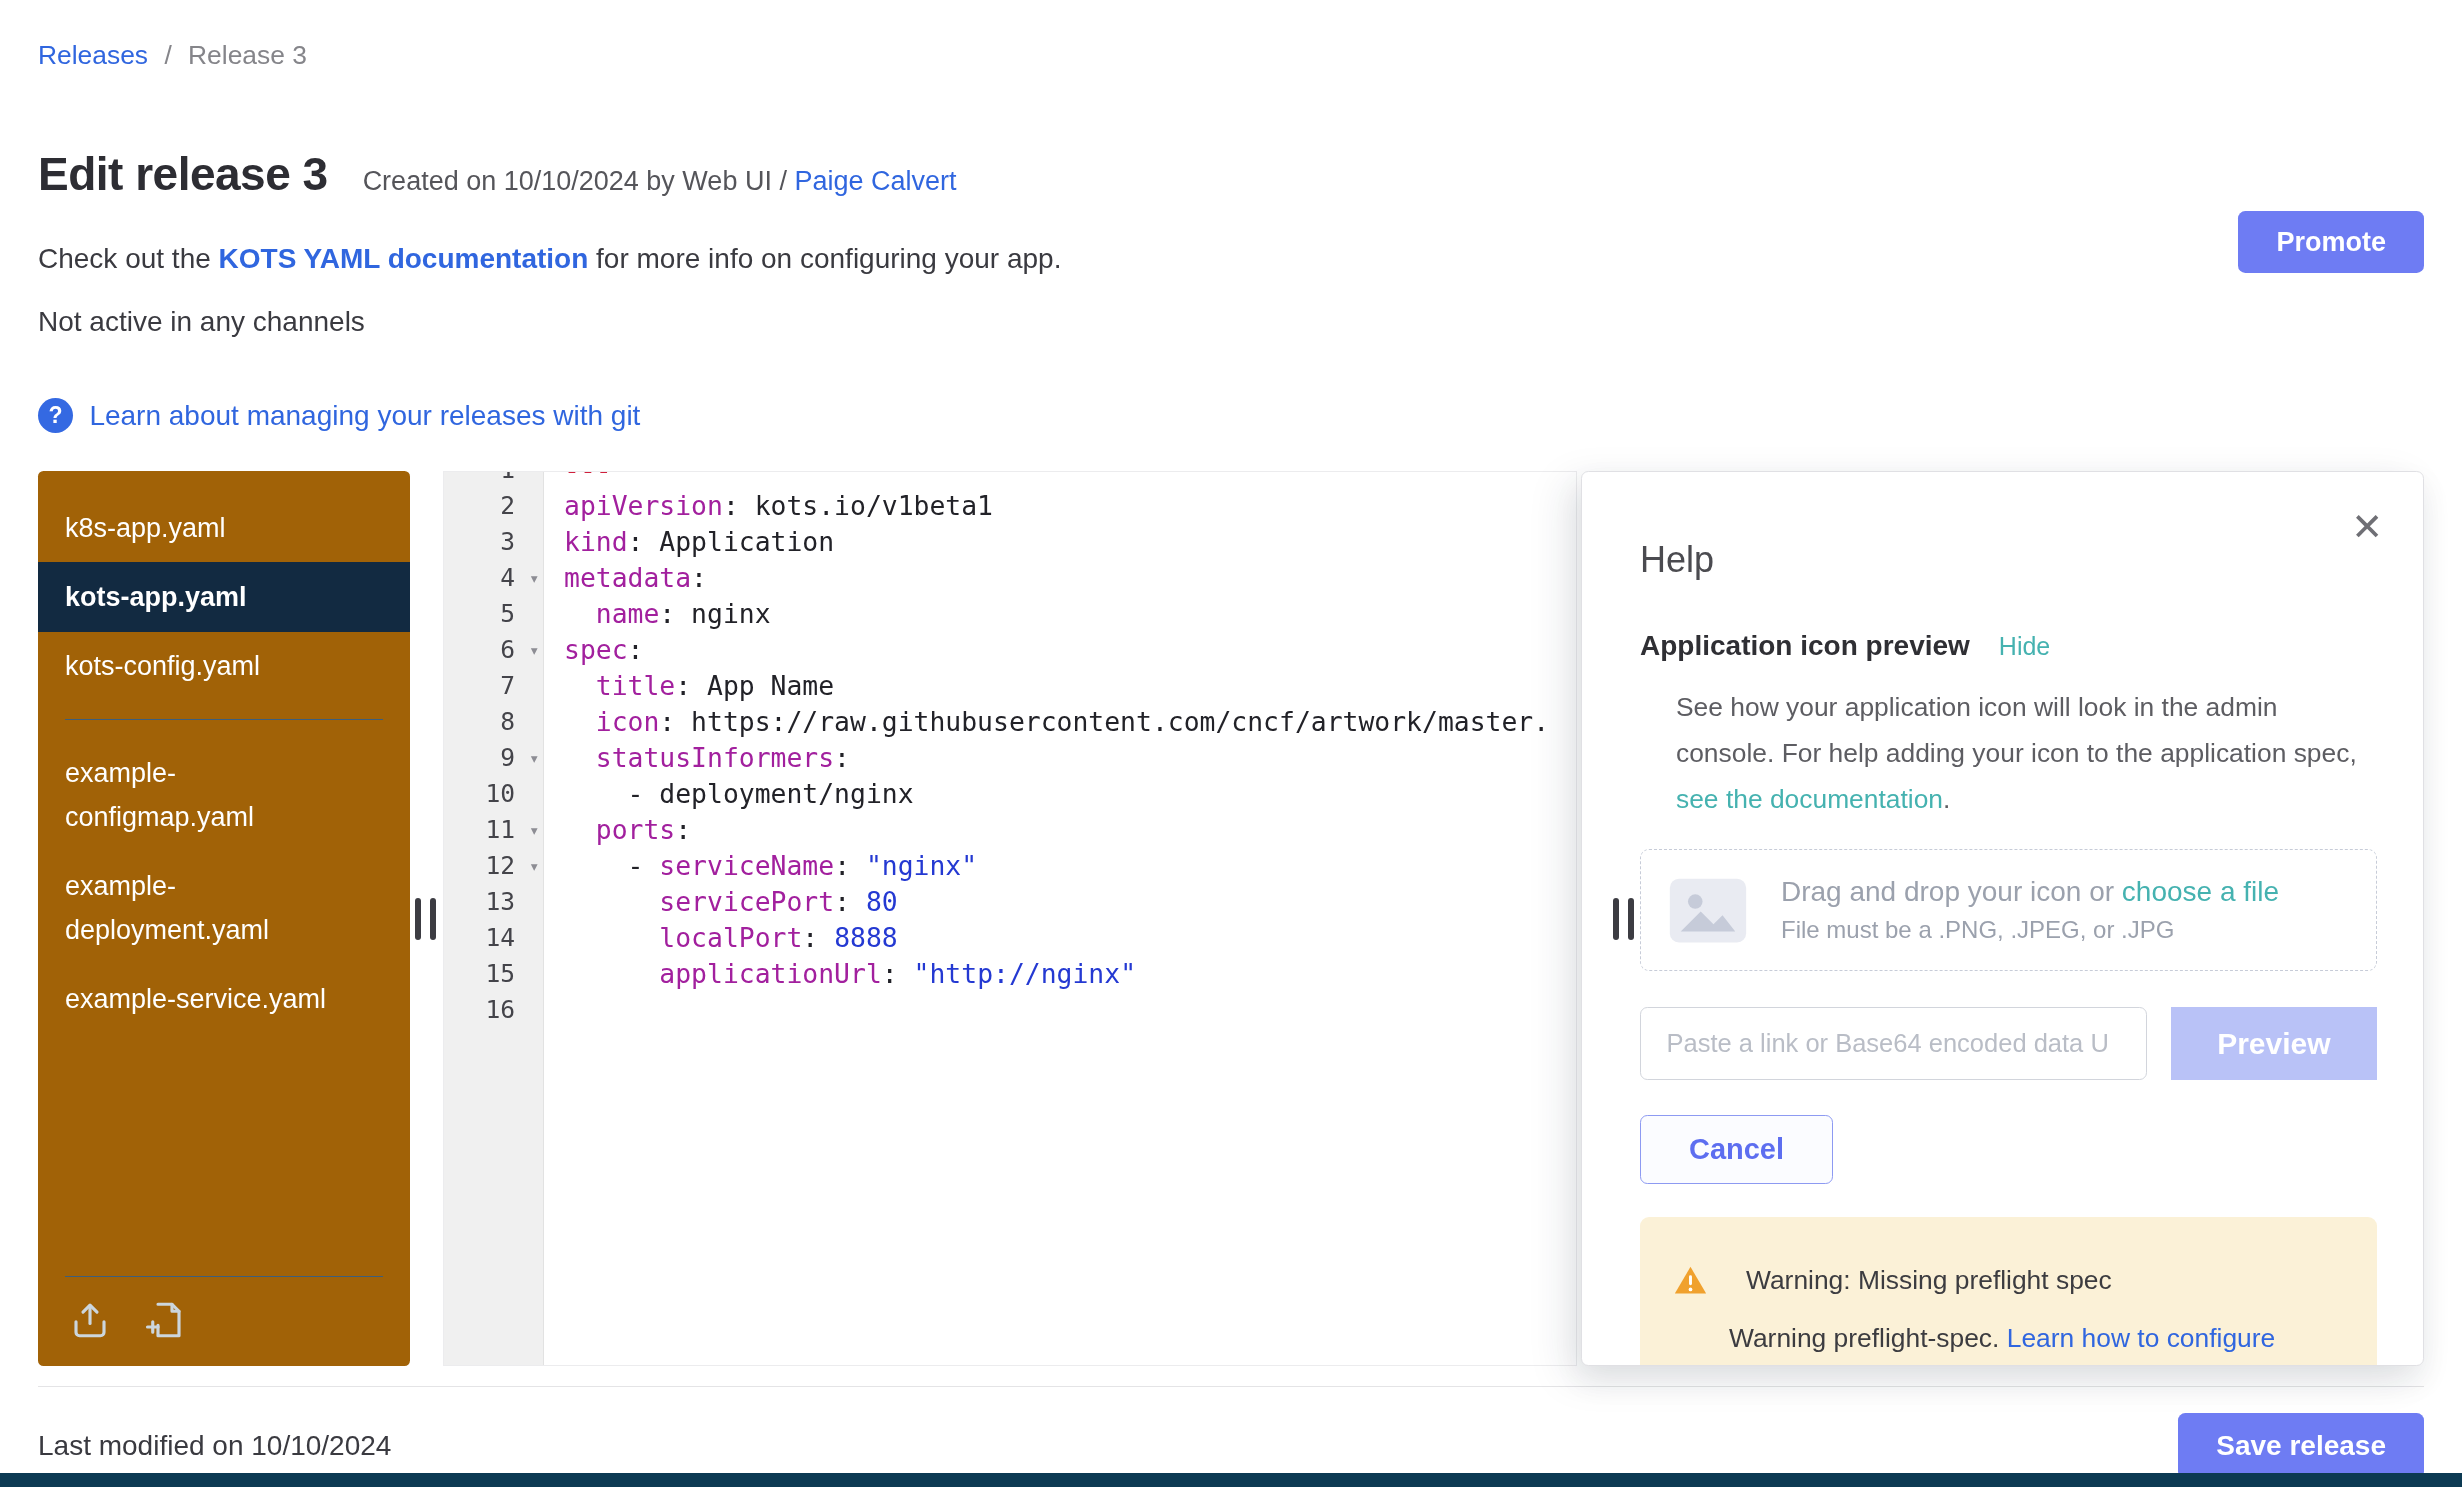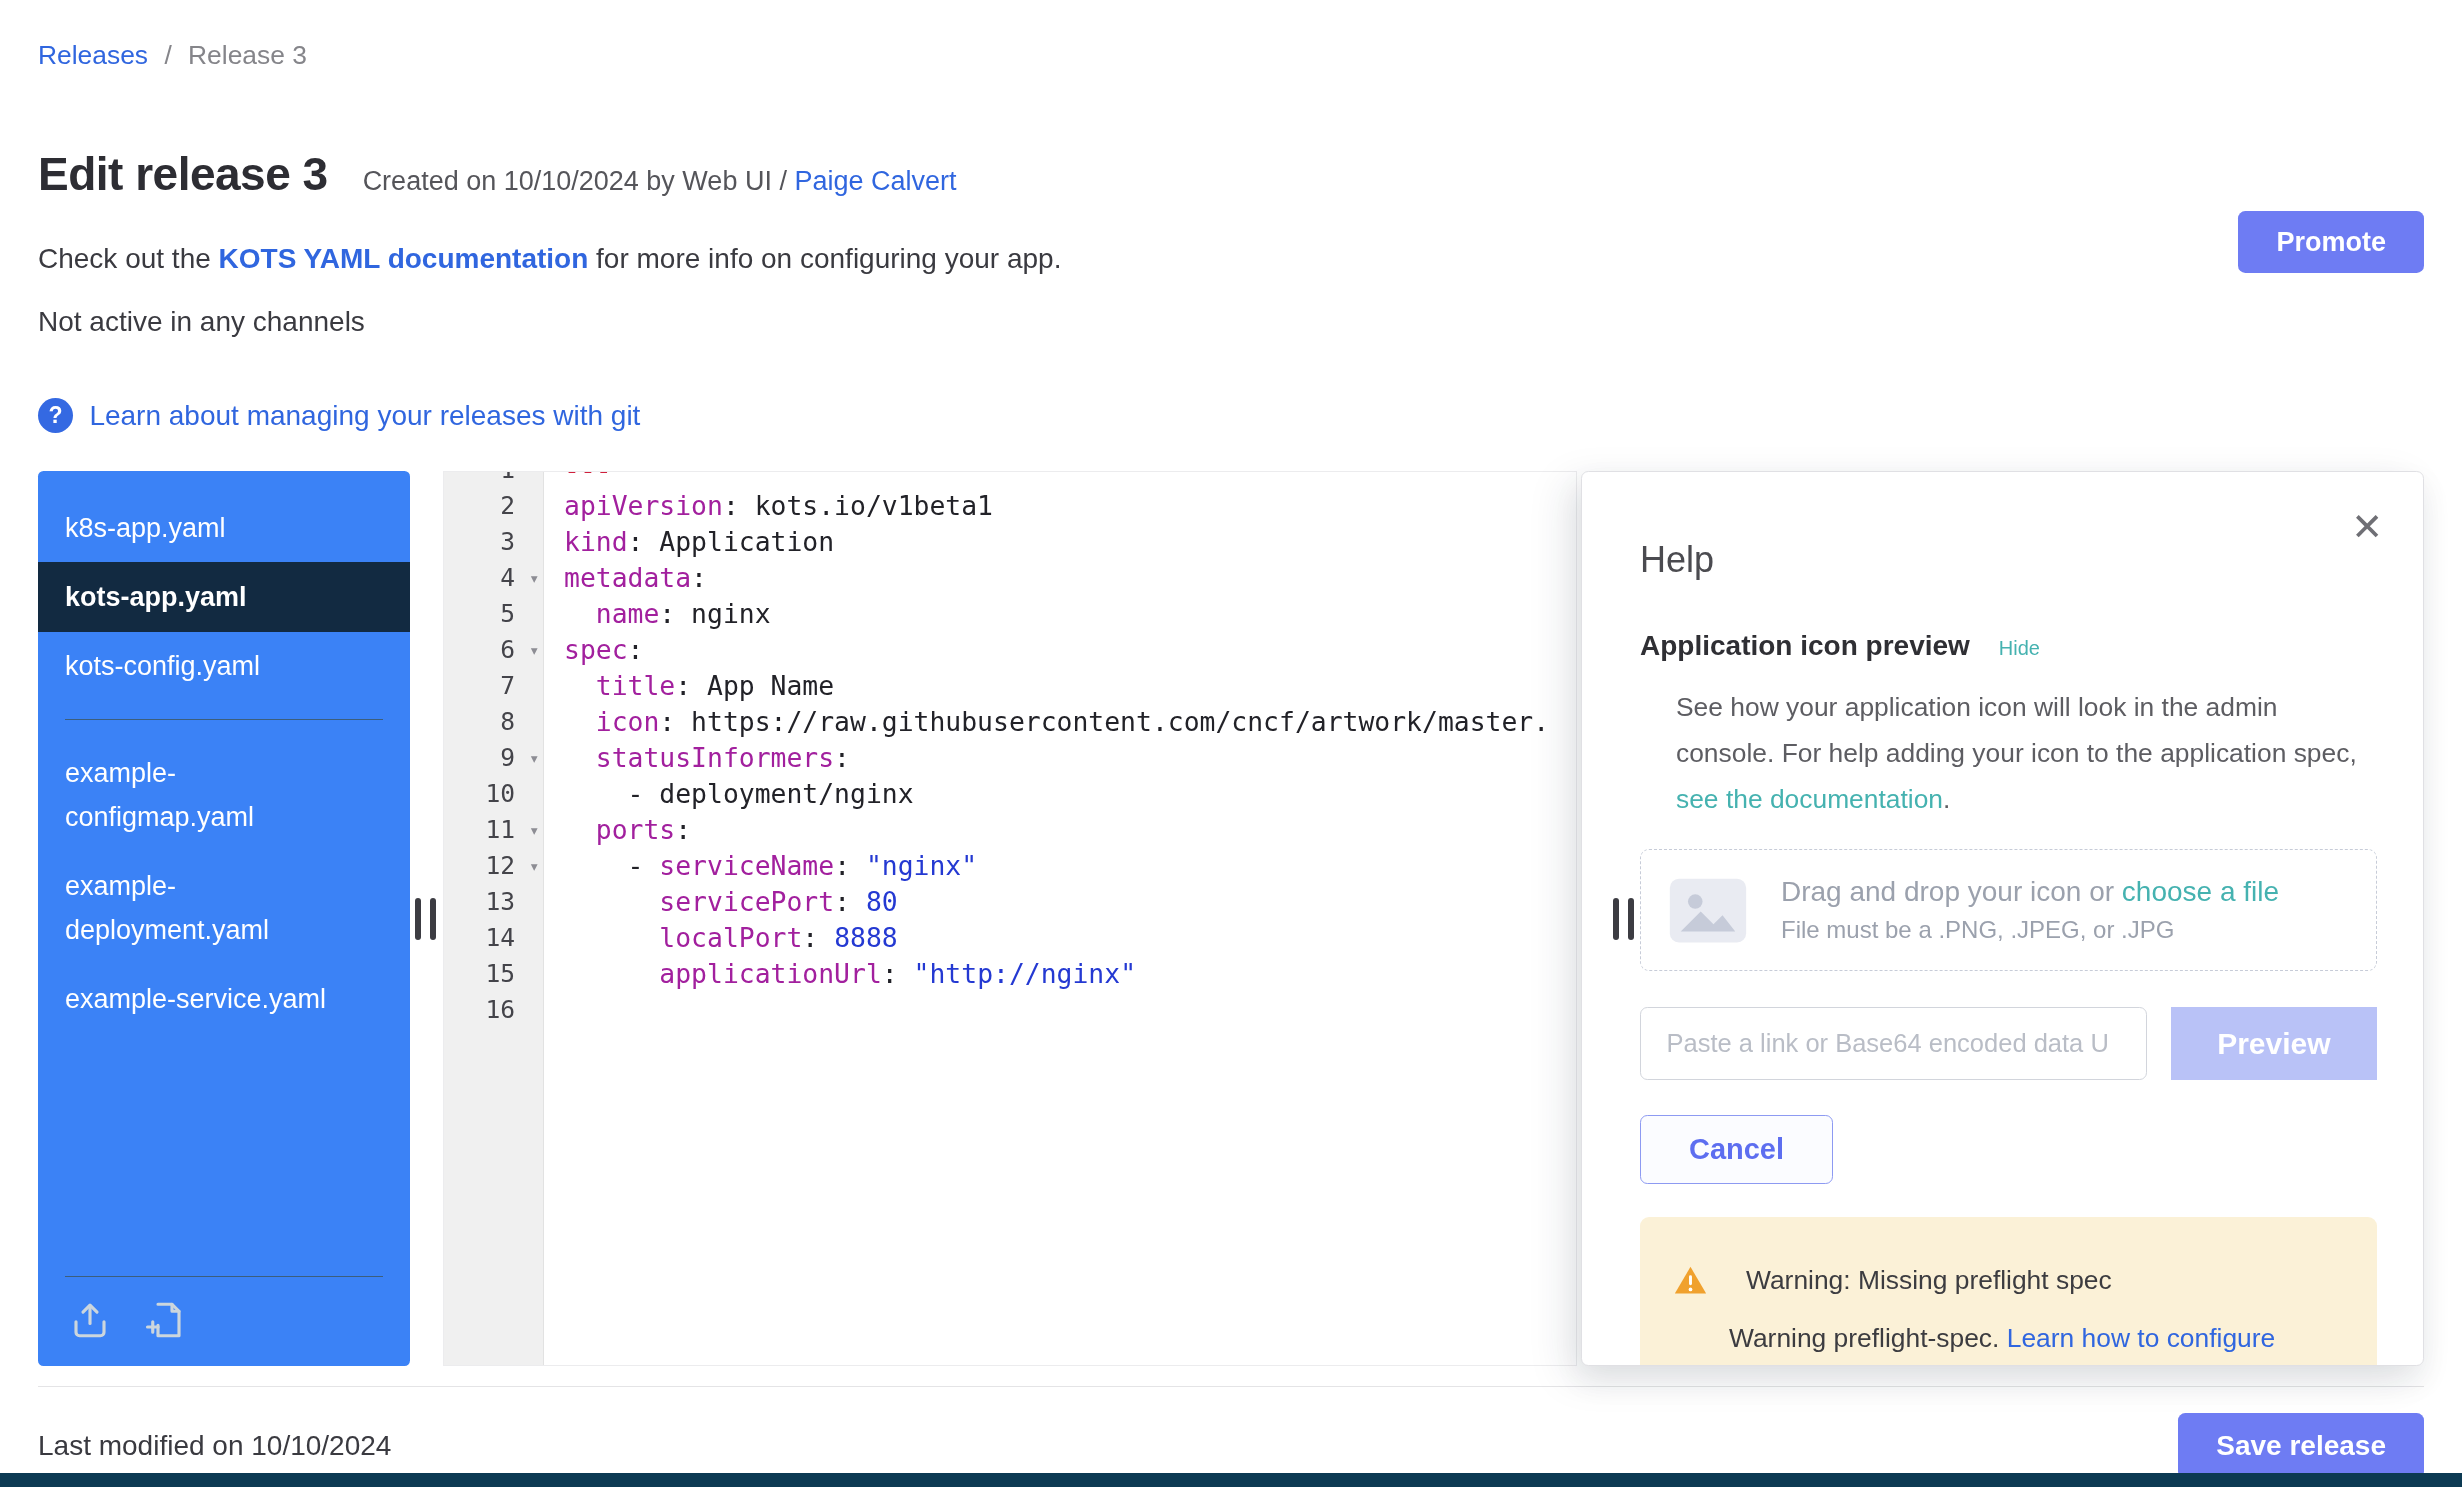--- a/index.html
+++ b/index.html
@@ -41,21 +41,21 @@
     width:35px; height:35px; border-radius:50%;
     background:#3469e2; color:#fff; font-size:23px; font-weight:700;
     display:flex; align-items:center; justify-content:center; flex:none;
   }
   .git-row a { color:#3066df; font-size:28px; text-decoration:none; }
 
   
   .workspace { margin-top:38px; height:895px; display:flex; position:relative; }
 
   .sidebar {
-    width:372px; flex:none; background:#3b82f6; border-radius:5.5px;
+    width:372px; flex:none; background:#a16207; border-radius:5.5px;
     color:#fff; display:flex; flex-direction:column; padding-top:22px;
     overflow:hidden;
   }
   .tree-item { padding:12.7px 27px; font-size:27px; line-height:44px; cursor:pointer; }
   .tree-item .label { display:inline-block; max-width:284px; overflow-wrap:break-word; }
   .tree-item.selected { background:#122a41; font-weight:700; }
   .tree-divider { height:0.9px; background:#3c5e7c; margin:18px 27px; }
   .sidebar-footer {
     margin:auto 27px 0; border-top:0.9px solid #3c5e7c;
     padding:22px 3.6px 25.5px; display:flex; gap:33px;
@@ -100,21 +100,21 @@
   .help {
     width:843px; flex:none; margin-left:3.6px; position:relative;
     background:#fff; border:0.9px solid #e0e0e4; border-radius:7.3px;
     box-shadow:-14.6px 11px 40px rgba(30,40,60,0.10), 0 14.6px 31px rgba(30,40,60,0.07);
     padding:67px 46px 0 58px; overflow:hidden;
   }
   .close { position:absolute; top:36px; right:40px; font-size:38px; color:#6f6f75; cursor:pointer; line-height:1; }
   .help h2 { font-size:36px; font-weight:500; color:#4b4b50; }
   .section-row { margin-top:49px; display:flex; align-items:baseline; gap:29px; }
   .section-row h3 { font-size:28px; font-weight:700; color:#2f2f34; }
-  a.teal { color:#45b2b0; text-decoration:none; font-size:20px; cursor:pointer; }
+  a.teal { color:#45b2b0; text-decoration:none; font-size:25px; cursor:pointer; }
   .desc { margin-top:22px; font-size:26.4px; line-height:46px; color:#5d5d62; max-width:739px;margin-left:36px; }
   .desc a.teal { font-size:26.4px; }
 
   .dropzone {
     margin-top:27px; height:122px; border:1.8px dashed #c7ccd8; border-radius:9px;
     display:flex; align-items:center; gap:33px; padding:0 27px; cursor:pointer;
   }
   .imgicon { width:80px; height:67px; flex:none; }
   .dz-main { font-size:28px; color:#9ba1ad; }
   .dz-main a.teal { font-size:28px; }

